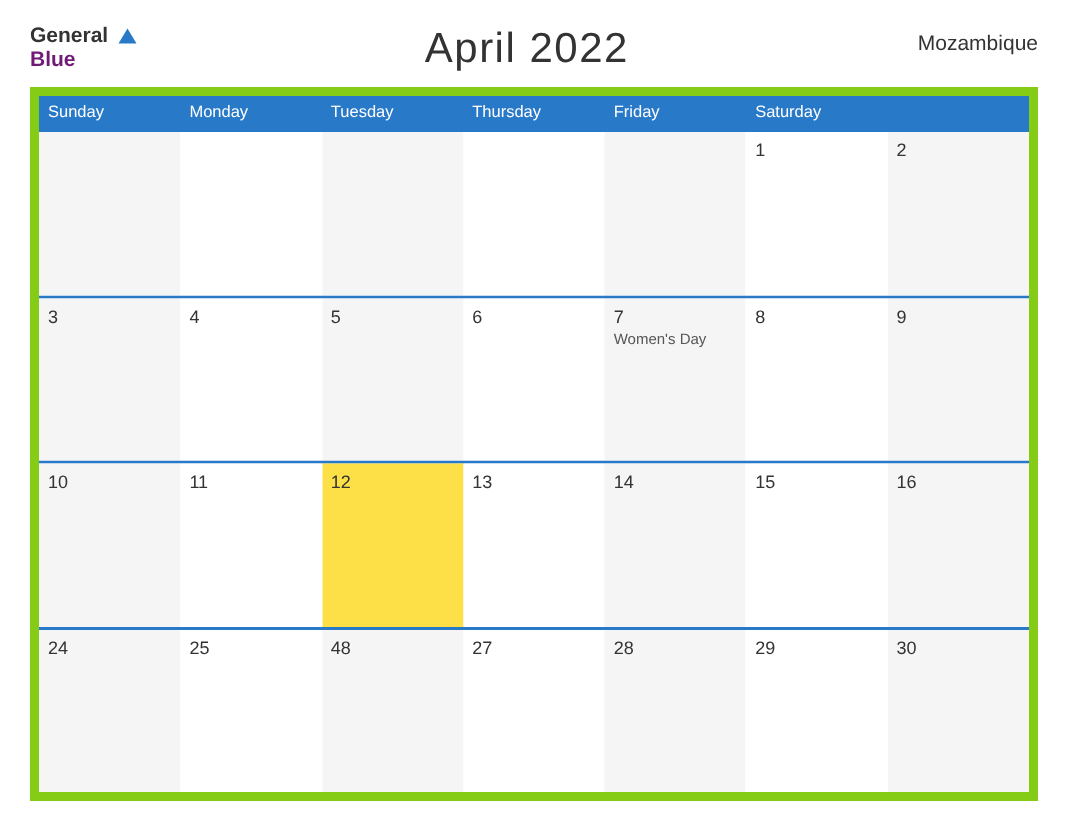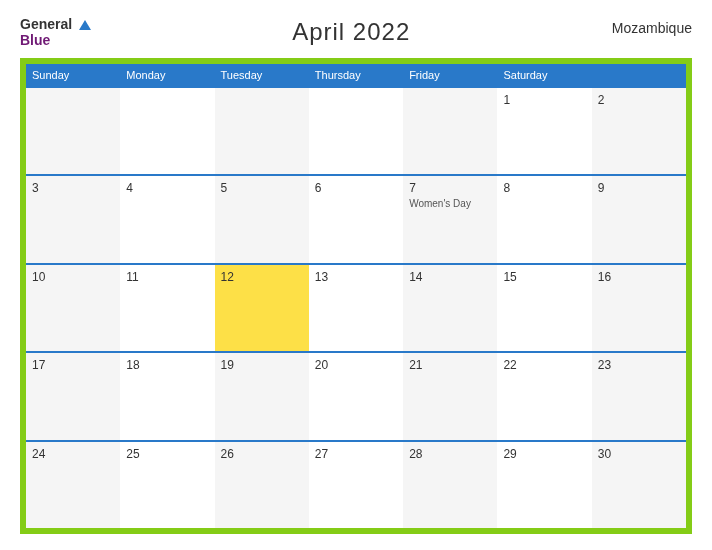--- a/index.html
+++ b/index.html
@@ -43,21 +43,21 @@
       display: inline-block;
       width: 0;
       height: 0;
       border-left: 6px solid transparent;
       border-right: 6px solid transparent;
       border-bottom: 10px solid #2979c9;
       margin-left: 2px;
       vertical-align: middle;
     }
     .title {
-      font-size: 24px;
+      font-size: 28px;
       color: #333;
       font-weight: normal;
       letter-spacing: 1px;
     }
     .country {
       font-size: 14px;
       color: #333;
       font-weight: normal;
       align-self: flex-start;
       margin-top: 4px;
@@ -198,50 +198,27 @@
           </div>
           <div class="cal-cell" style="background: rgb(255, 255, 255);">
             <span class="cell-number">15</span>
           </div>
           <div class="cal-cell" style="background: rgb(245, 245, 245);">
             <span class="cell-number">16</span>
           </div>
         </div>
         <div class="cal-week">
           <div class="cal-cell" style="background: rgb(245, 245, 245);">
-            <span class="cell-number">17</span>
-          </div>
-          <div class="cal-cell" style="background: rgb(255, 255, 255);">
-            <span class="cell-number">18</span>
-          </div>
-          <div class="cal-cell" style="background: rgb(245, 245, 245);">
-            <span class="cell-number">19</span>
-          </div>
-          <div class="cal-cell" style="background: rgb(255, 255, 255);">
-            <span class="cell-number">20</span>
-          </div>
-          <div class="cal-cell" style="background: rgb(245, 245, 245);">
-            <span class="cell-number">21</span>
-          </div>
-          <div class="cal-cell" style="background: rgb(255, 255, 255);">
-            <span class="cell-number">22</span>
-          </div>
-          <div class="cal-cell" style="background: rgb(245, 245, 245);">
-            <span class="cell-number">23</span>
-          </div>
-        </div>
-        <div class="cal-week">
-          <div class="cal-cell" style="background: rgb(245, 245, 245);">
             <span class="cell-number">24</span>
           </div>
           <div class="cal-cell" style="background: rgb(255, 255, 255);">
             <span class="cell-number">25</span>
           </div>
           <div class="cal-cell" style="background: rgb(245, 245, 245);">
-            <span class="cell-number">26</span>
+            <span class="cell-number">48</span>
           </div>
           <div class="cal-cell" style="background: rgb(255, 255, 255);">
             <span class="cell-number">27</span>
           </div>
           <div class="cal-cell" style="background: rgb(245, 245, 245);">
             <span class="cell-number">28</span>
           </div>
           <div class="cal-cell" style="background: rgb(255, 255, 255);">
             <span class="cell-number">29</span>
           </div>

